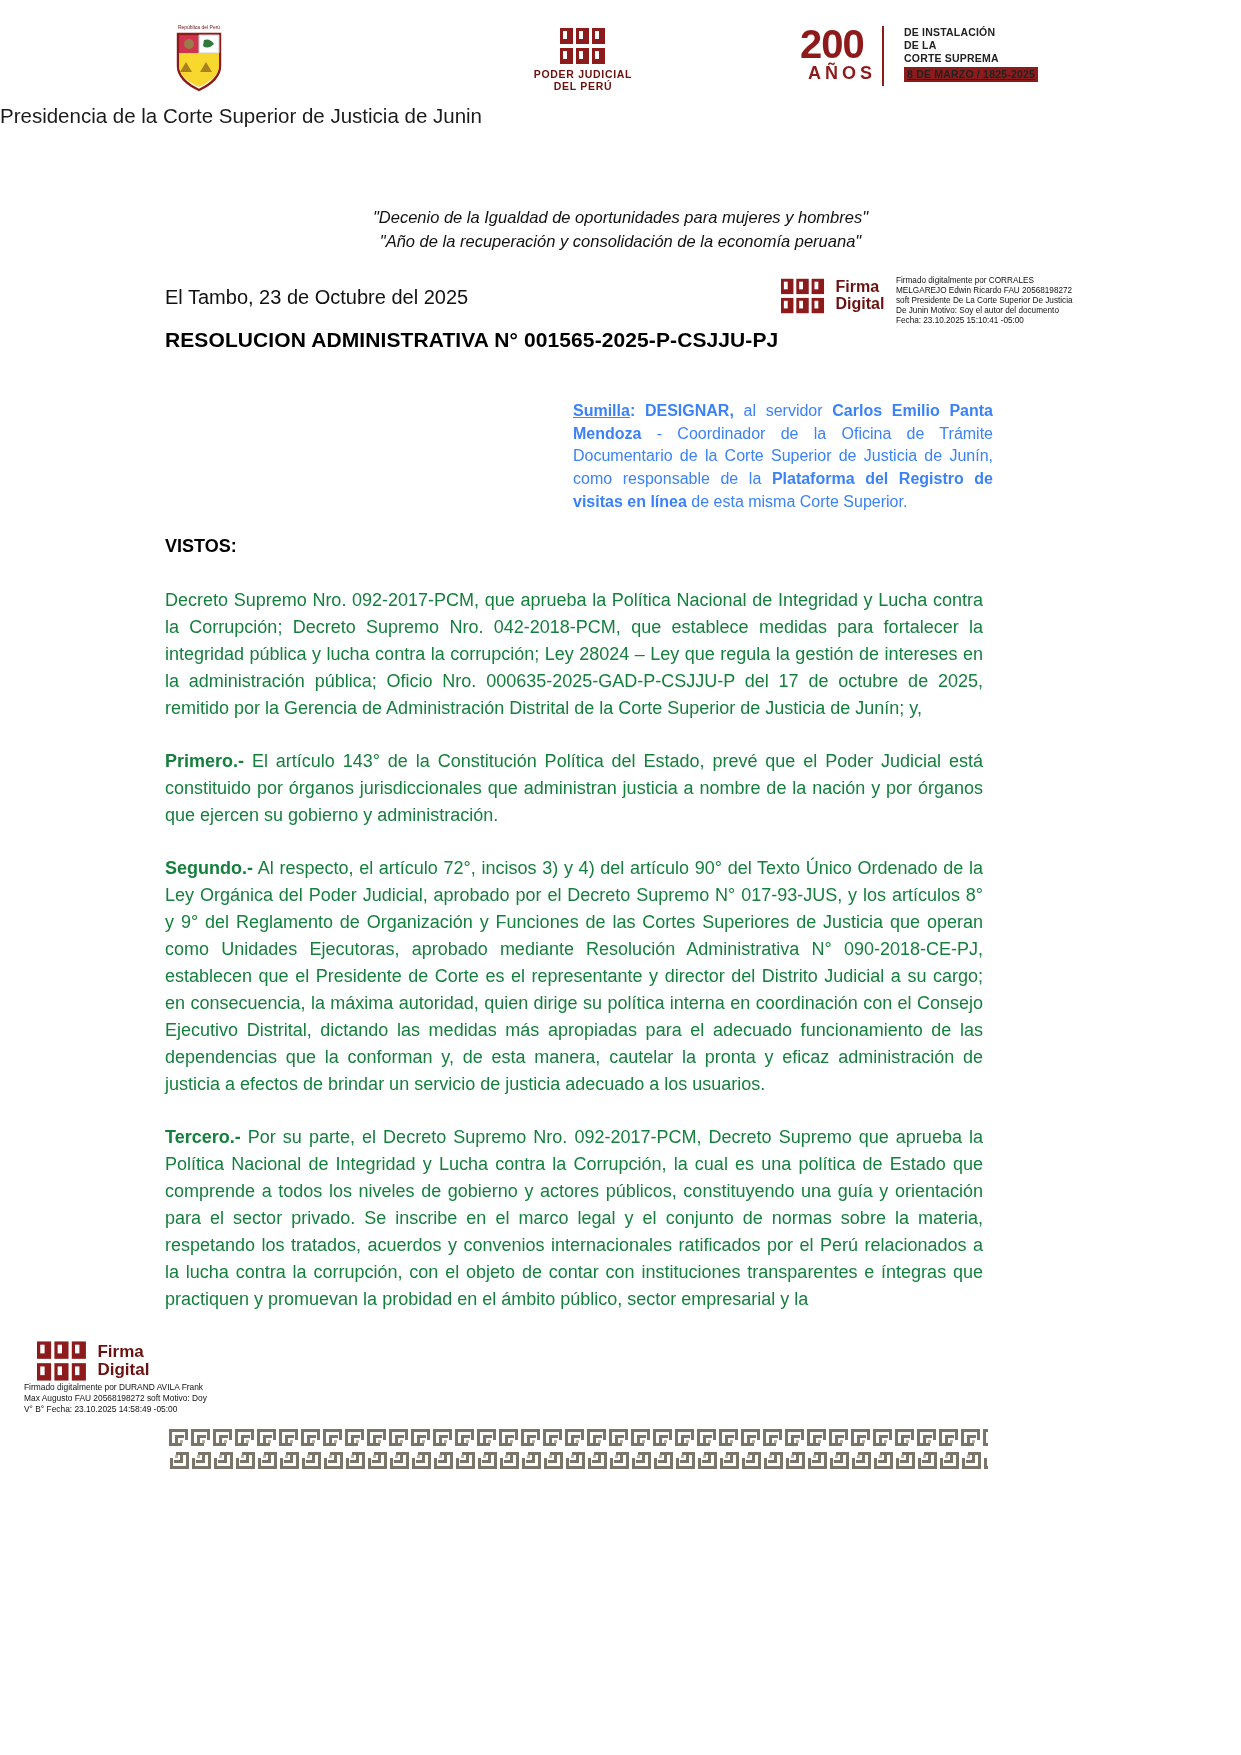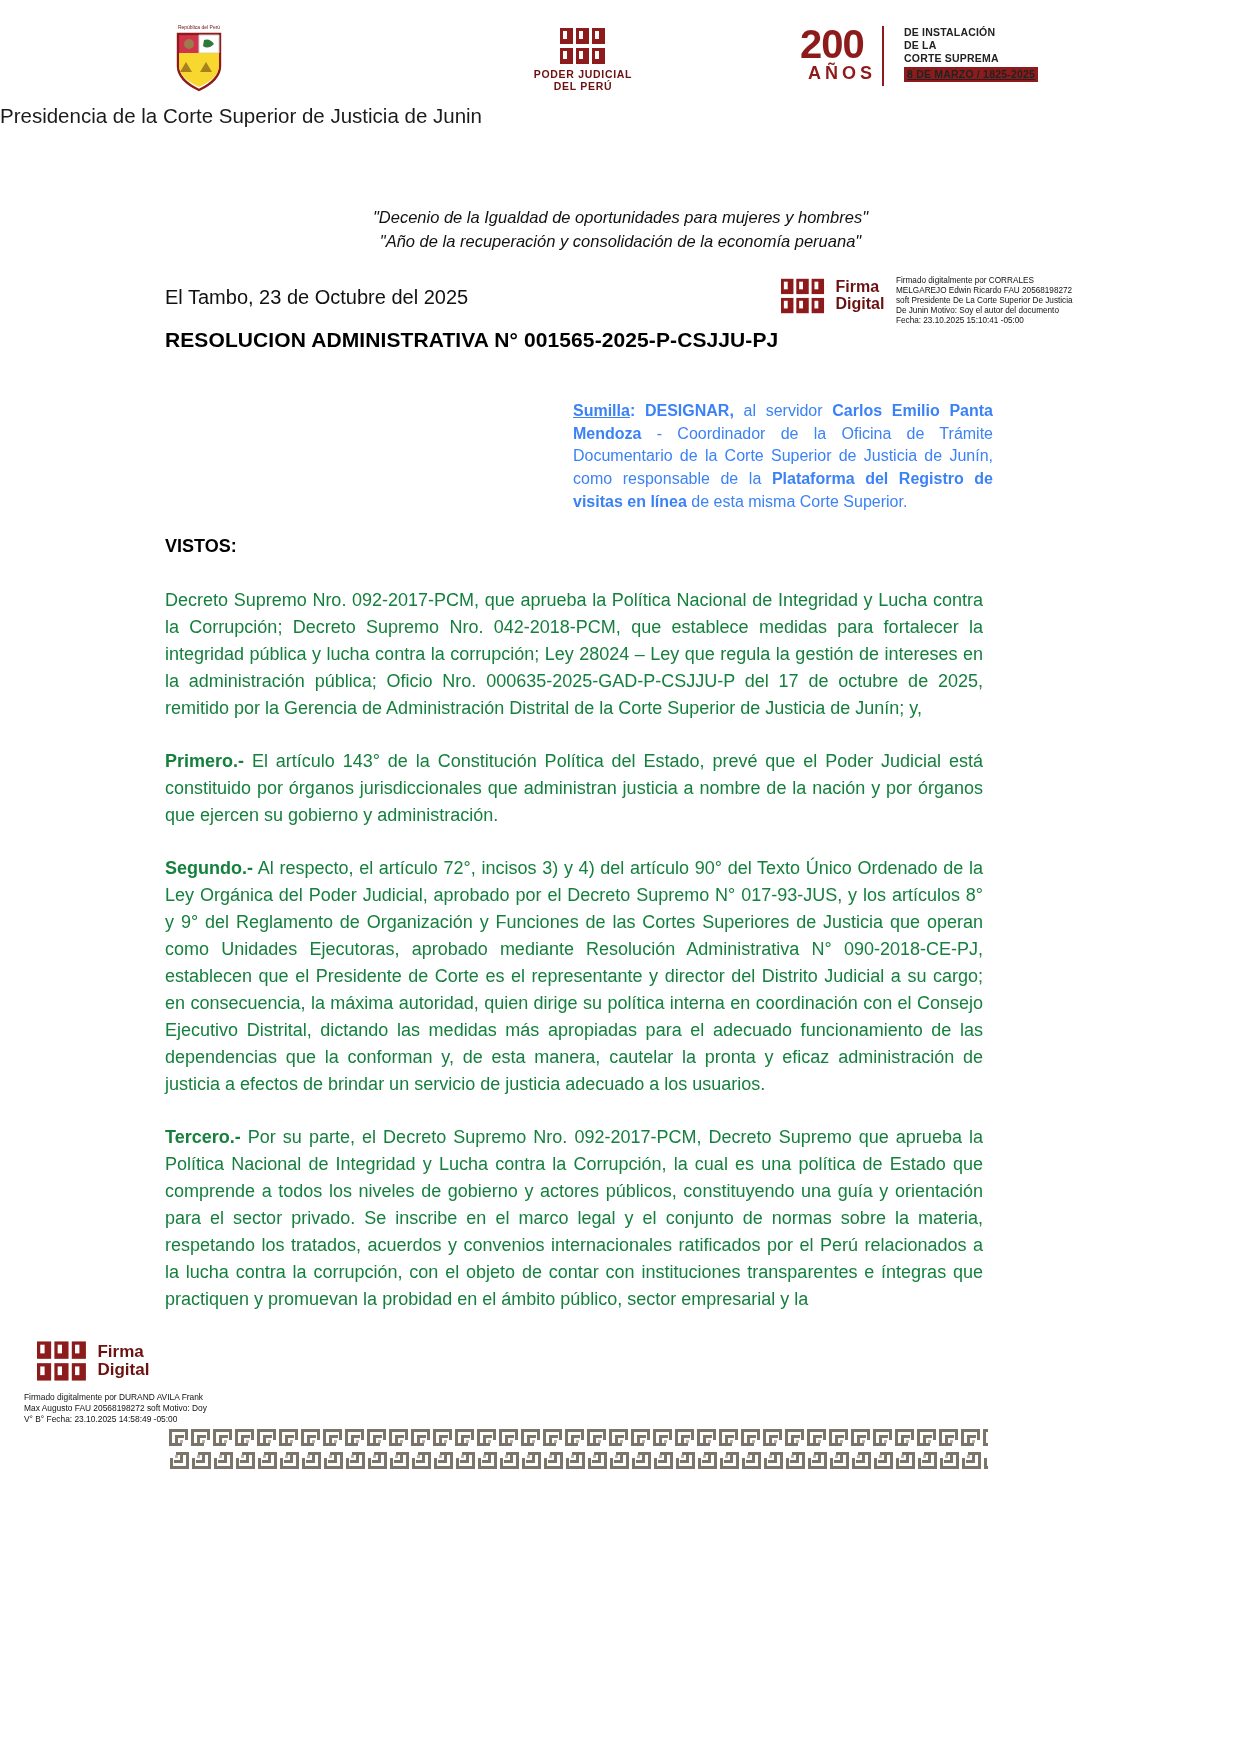--- a/index.html
+++ b/index.html
@@ -243,21 +243,21 @@
   .sig-bottom {
     position: absolute;
     left: 24px;
     top: 1340px;
     width: 190px;
   }
   .sig-bottom .fd-mark { width: 50px; height: 42px; }
   .sig-bottom .fd-words .l1,
   .sig-bottom .fd-words .l2 { font-size: 17px; }
   .sig-bottom-meta {
-    margin-top: 10px;
+    margin-top: 0;
     font-size: 8.4px;
     line-height: 1.28;
     color: #111;
   }
 
   
   .footer-band {
     position: absolute;
     left: 168px;
     top: 1428px;

